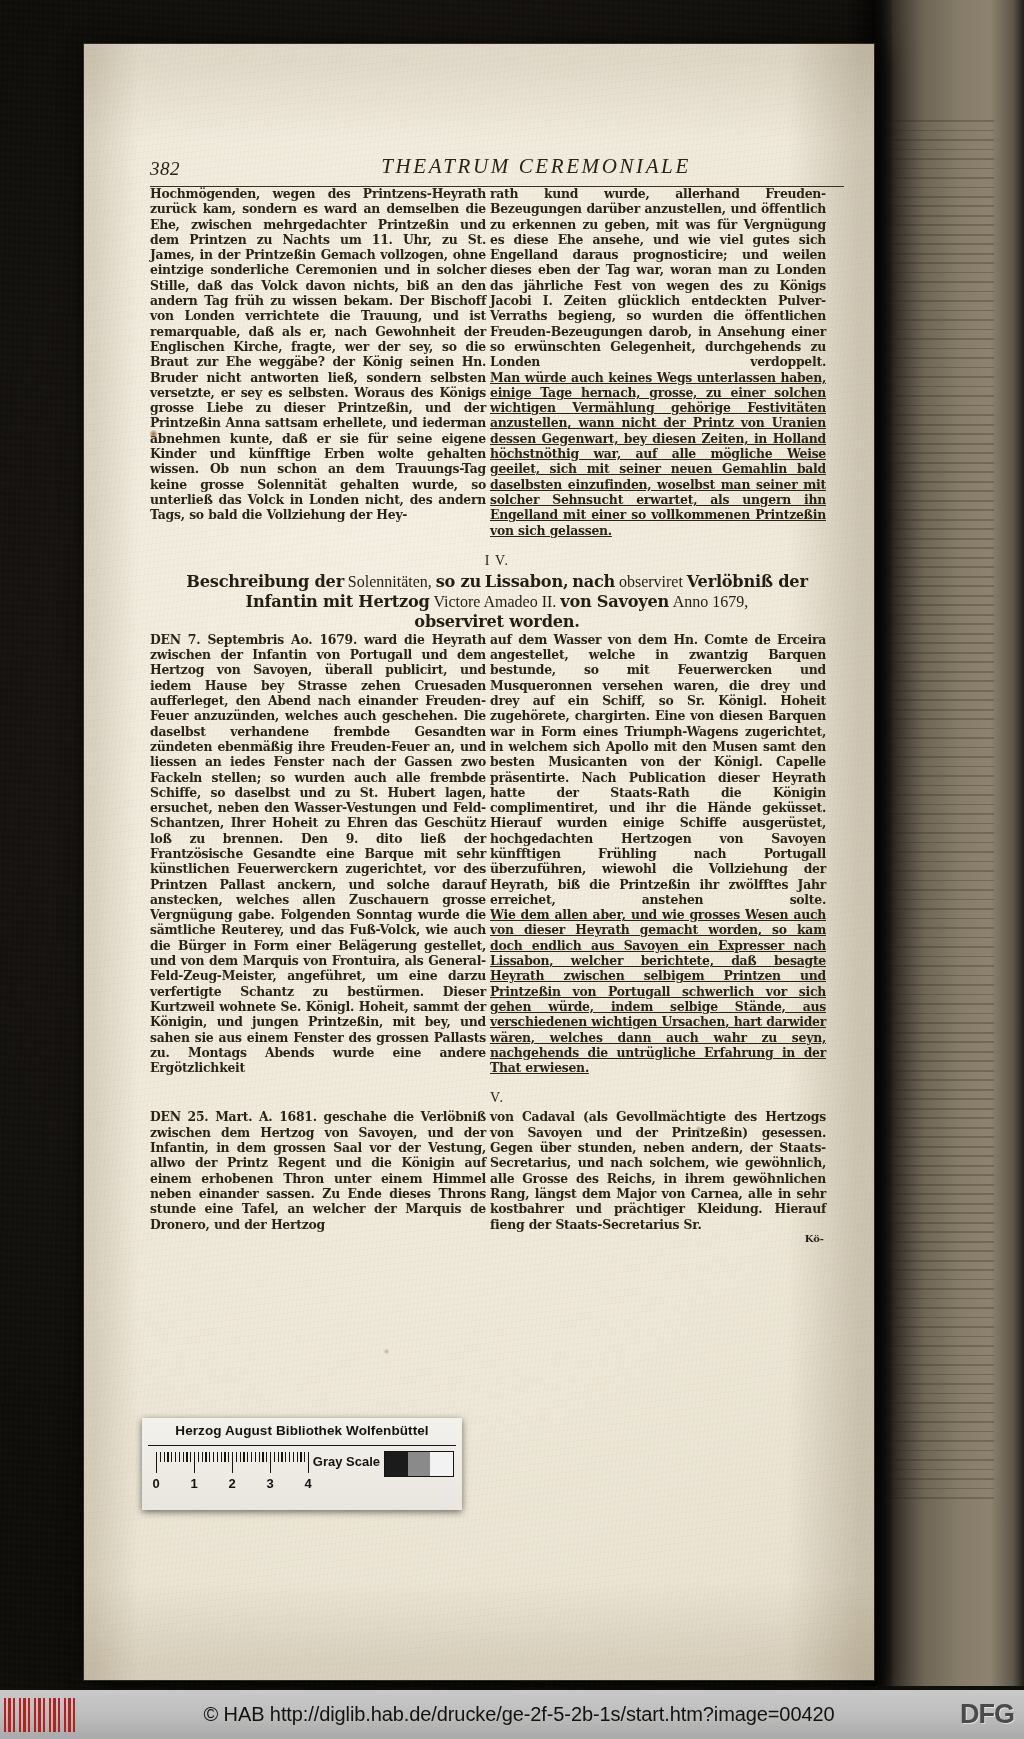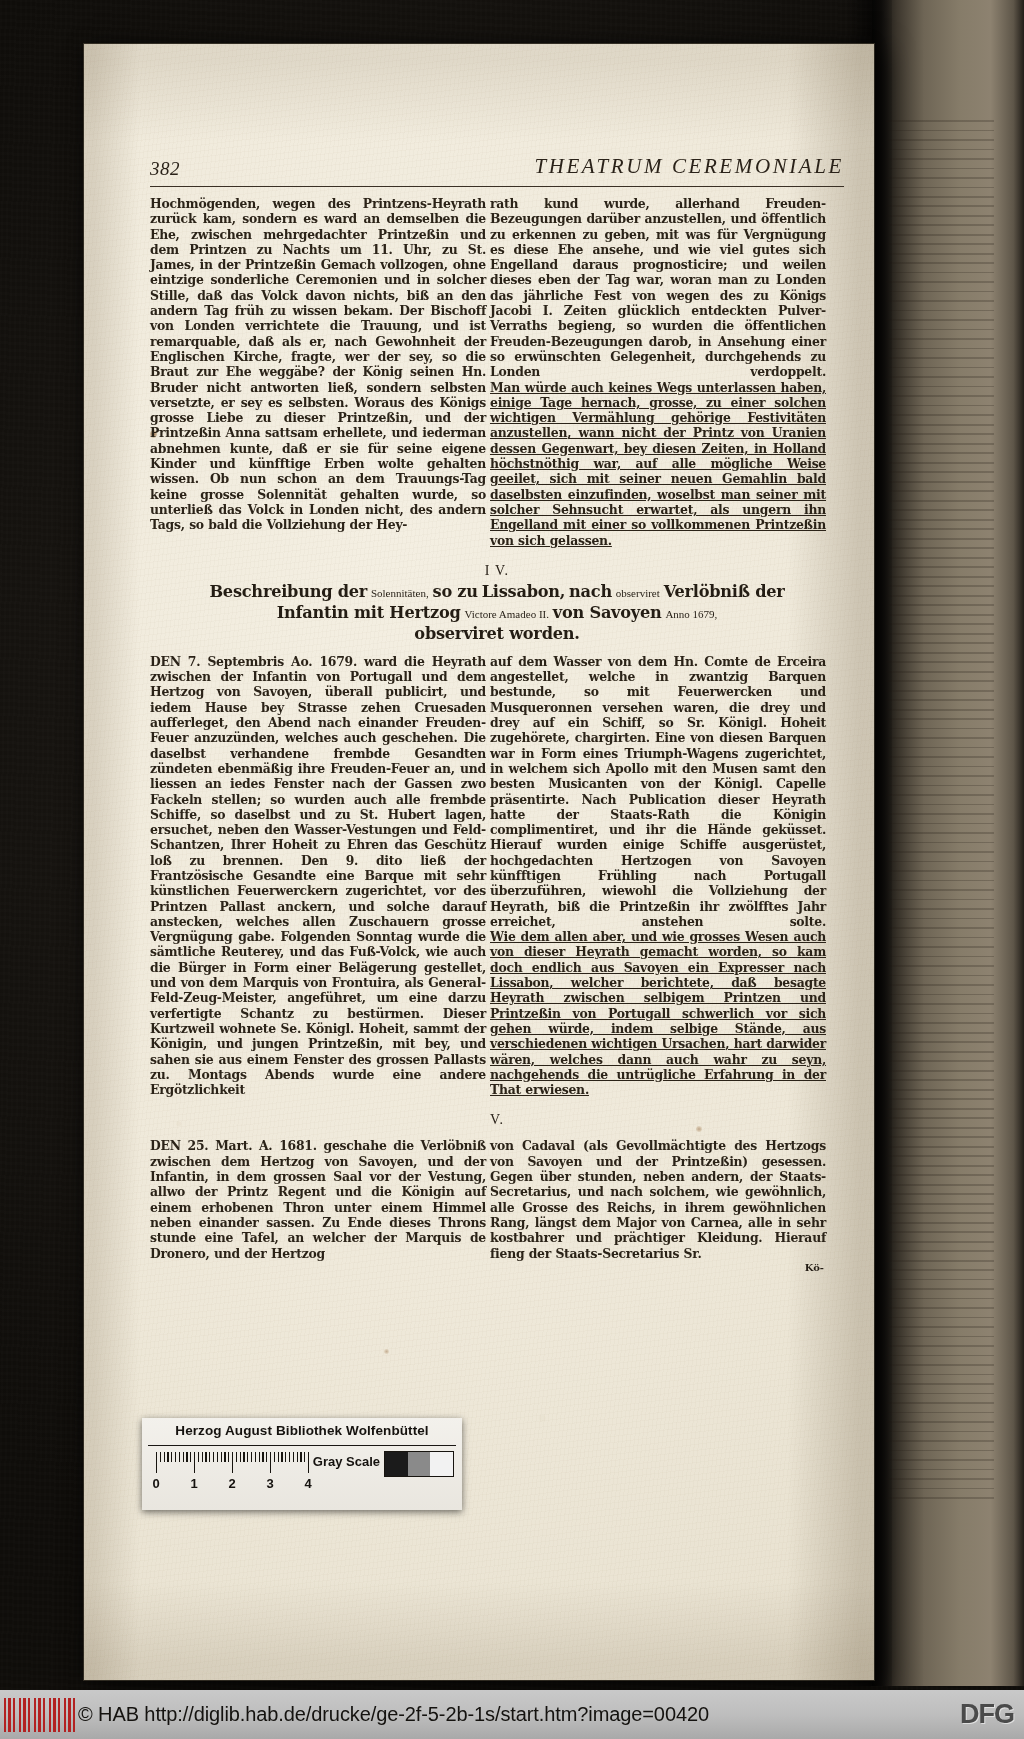--- a/index.html
+++ b/index.html
@@ -109,38 +109,37 @@
   .folio {
     position: absolute;
     left: 0; top: 6px;
     font-size: 19px;
     letter-spacing: .5px;
     color: #2a2219;
   }
   .runtitle {
     position: absolute;
     left: 78px; right: 0; top: 2px;
-    text-align: right;
+    text-align: center;
     font-size: 21px;
     letter-spacing: 2.6px;
     color: #2a2219;
   }
   .rule {
     position: absolute;
     left: 0; right: 0;
     height: 0;
     border-top: 1.4px solid #3a3025;
   }
   .rule.head { top: 34px; }
 
   
   .cols {
     display: flex;
     gap: 4px;
-    margin-top: 10px;
   }
   .col { width: 336px; }
 
   p.ft {
     margin: 0;
     font-size: 12.4px;
     line-height: 15.3px;
     text-align: justify;
     text-align-last: justify;
     word-spacing: .3px;
@@ -166,21 +165,21 @@
     margin-bottom: 3px;
     color: #2a2219;
   }
   .sectitle {
     font-size: 15.4px;
     line-height: 20px;
     color: #241d14;
     padding: 0 4px;
   }
   .sectitle .fr { font-size: 16.2px; }
-  .sectitle .ro { font-size: 11px; }
+  .sectitle .ro { font-size: 16px; }
 
   .catch {
     text-align: right;
     font-family: "DejaVu Serif", serif;
     font-weight: 700;
     font-size: 10px;
     margin-top: 1px;
     padding-right: 2px;
   }
 
@@ -259,21 +258,21 @@
   .footer-barcode {
     width: 74px; height: 34px;
     margin-left: 4px;
     flex: none;
     background: repeating-linear-gradient(90deg,
       #b32222 0 2px, rgba(0,0,0,0) 2px 4px, #b32222 4px 7px, rgba(0,0,0,0) 7px 9px,
       #b32222 9px 11px, rgba(0,0,0,0) 11px 15px);
   }
   .footer-url {
     flex: 1 1 auto;
-    text-align: left;
+    text-align: center;
     font-family: "Liberation Sans", sans-serif;
     font-size: 20px;
     color: #14120f;
     letter-spacing: -.1px;
     white-space: nowrap;
     overflow: hidden;
   }
   .footer-dfg {
     flex: none;
     margin-right: 10px;

